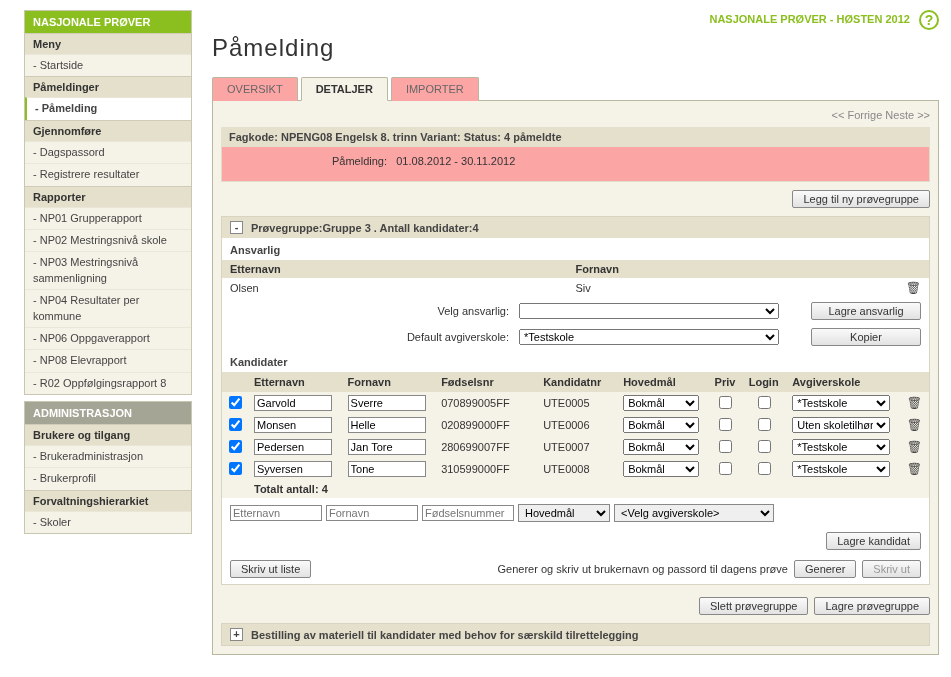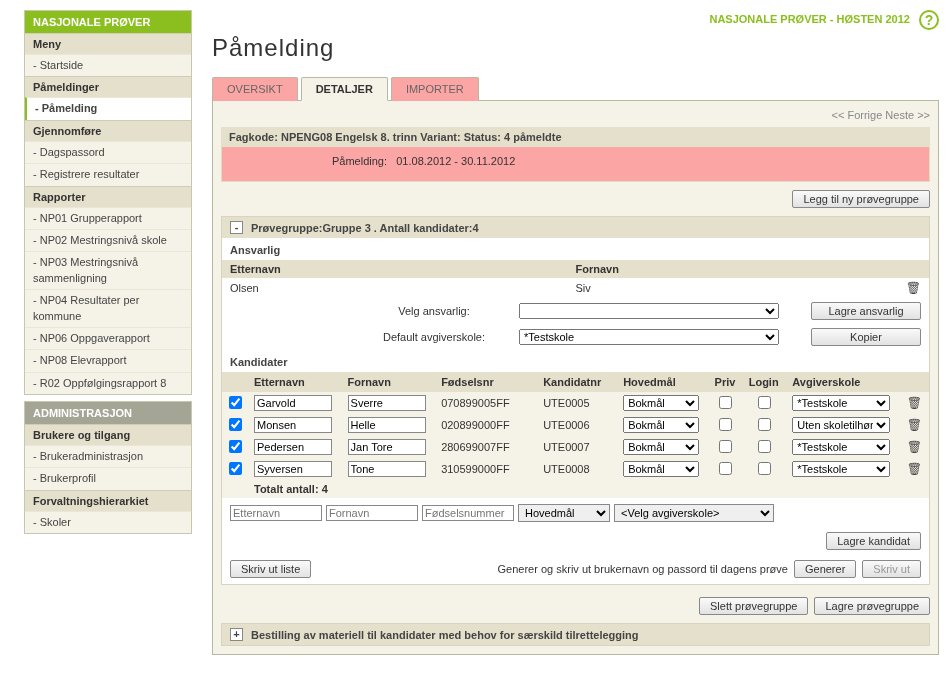--- a/index.html
+++ b/index.html
@@ -34,21 +34,21 @@
 .groupbox { background: #fff; border: 1px solid #d8d4c0; margin-bottom: 6px; }
 .grouphead { background: #e5e0cc; padding: 4px 8px; font-weight: bold; color: #444; display: flex; align-items: center; }
 .toggle { width: 13px; height: 13px; border: 1px solid #888; background: #fff; text-align: center; line-height: 11px; font-size: 11px; margin-right: 8px; cursor: pointer; }
 .section-label { font-weight: bold; padding: 6px 8px 4px 8px; color: #444; }
 .subhead { background: #e5e0cc; padding: 3px 8px; font-weight: bold; display: flex; }
 .subhead .c1 { width: 50%; }
 .subrow { padding: 3px 8px; display: flex; align-items: center; background: #fff; }
 .subrow .c1 { width: 50%; }
 .trash { cursor: pointer; font-size: 12px; color: #444; margin-left: auto; }
 .formrow { display: flex; align-items: center; justify-content: flex-end; gap: 10px; padding: 4px 8px; background: #fff; }
-.formrow label { width: 150px; text-align: center; }
+.formrow label { width: 150px; text-align: right; }
 .formrow select { width: 260px; font-size: 11px; font-family: inherit; }
 .formrow .spacer { width: 12px; }
 .formrow button { width: 110px; }
 table.kand { width: 100%; border-collapse: collapse; }
 table.kand th { background: #e5e0cc; text-align: left; padding: 4px 6px; font-weight: bold; font-size: 11px; }
 table.kand td { padding: 3px 6px; background: #f5f2e8; }
 table.kand td input[type=text] { width: 78px; font-size: 11px; font-family: inherit; border: 1px solid #888; padding: 1px 2px; }
 table.kand td select { width: 76px; font-size: 11px; font-family: inherit; }
 table.kand td select.school { width: 98px; }
 .totalrow td { background: #f5f2e8; font-weight: bold; padding-top: 6px; padding-bottom: 6px; }

